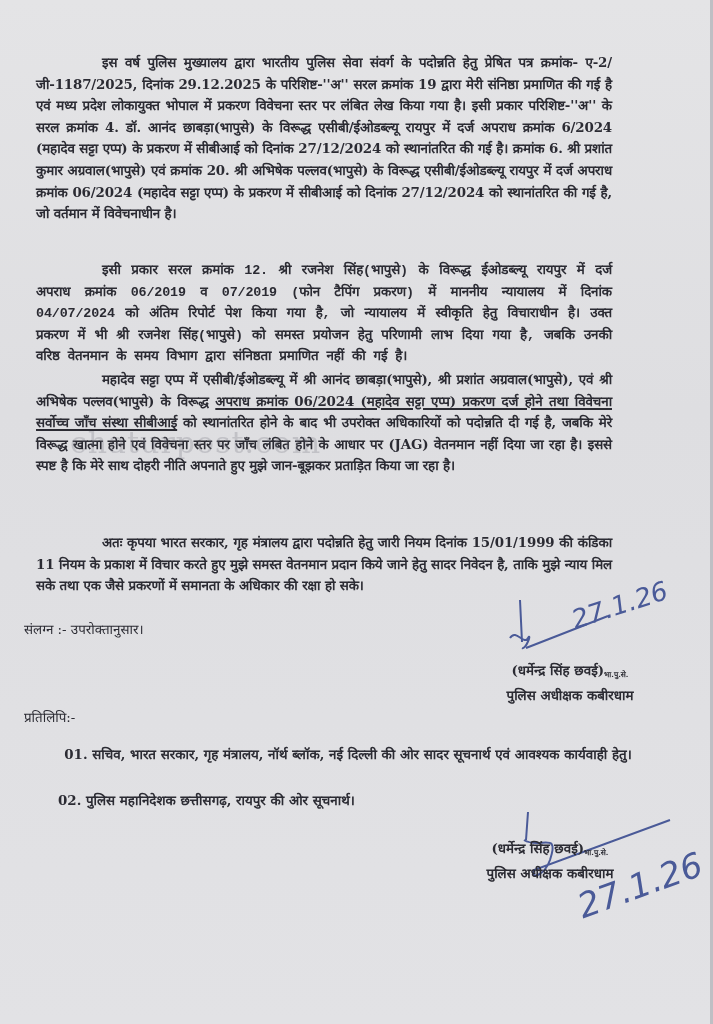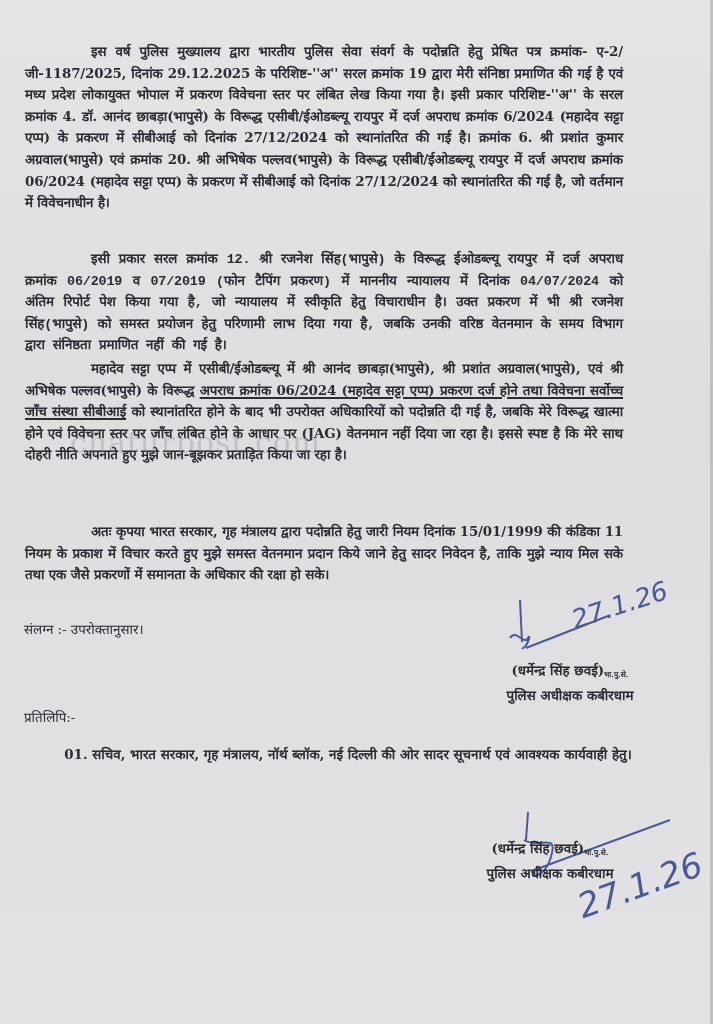--- a/index.html
+++ b/index.html
@@ -10,21 +10,21 @@
     color: #2b2b33;
     position: relative;
   }
   .page { position: absolute; left: 0; top: 0; width: 713px; height: 1024px; }
   .para {
     position: absolute; left: 24px; width: 600px;
     font-size: 13.4px; line-height: 21.6px;
     text-align: justify; font-weight: 600;
     letter-spacing: -0.15px;
   }
-  .para p { margin: 1px; text-indent: 66px; }
+  .para p { margin: 12px; text-indent: 66px; }
   .ul { text-decoration: underline; text-decoration-thickness: 1.5px; text-underline-offset: 2px; }
   .sub { font-size: 7.5px; font-weight: 600; vertical-align: -2px; }
   .plain { position: absolute; font-size: 13.4px; font-weight: 400; line-height: 20px; }
   .sig-block { position: absolute; text-align: center; font-size: 13.4px; font-weight: 600; line-height: 20px; }
   .cc-item { position: absolute; left: 58px; width: 580px; font-size: 13.4px; font-weight: 600; line-height: 21.6px; }
   .watermark {
     position: absolute; left: 70px; top: 425px;
     font-size: 30px; color: rgba(120,120,130,0.28);
     font-family: "DejaVu Serif", serif; letter-spacing: 1px;
   }
@@ -64,20 +64,24 @@
     <div><span>(धर्मेन्द्र सिंह छवई)</span><span class="sub">भा.पु.से.</span></div>
     <div>पुलिस अधीक्षक कबीरधाम</div>
   </div>
 
   <div class="plain" style="left:24px; top:708px;">प्रतिलिपि:-</div>
 
   <div class="cc-item" style="top:744px;text-align:center;">
     <span>01.</span>
     <span>सचिव, भारत सरकार, गृह मंत्रालय, नॉर्थ ब्लॉक, नई दिल्ली की ओर सादर सूचनार्थ एवं आवश्यक कार्यवाही हेतु।</span>
   </div>
+  <div class="cc-item" style="top:790px;">
+    <span>02.</span>
+    <span>पुलिस महानिदेशक छत्तीसगढ़, रायपुर की ओर सूचनार्थ।</span>
+  </div>
 
   <svg style="position:absolute; left:500px; top:810px;" width="180" height="80">
     <path d="M28 2 L26 30 M24 30 C40 40 60 20 50 50 C44 66 30 70 34 60 L170 10" stroke="#4a5a98" stroke-width="2" fill="none"></path>
   </svg>
   <div class="sig-block" style="left:450px; top:838px; width:200px;">
     <div><span>(धर्मेन्द्र सिंह छवई)</span><span class="sub">भा.पु.से.</span></div>
     <div>पुलिस अधीक्षक कबीरधाम</div>
   </div>
   <div class="handwriting" style="left:575px; top:865px; font-size:34px; transform:rotate(-20deg);">27.1.26</div>
 

